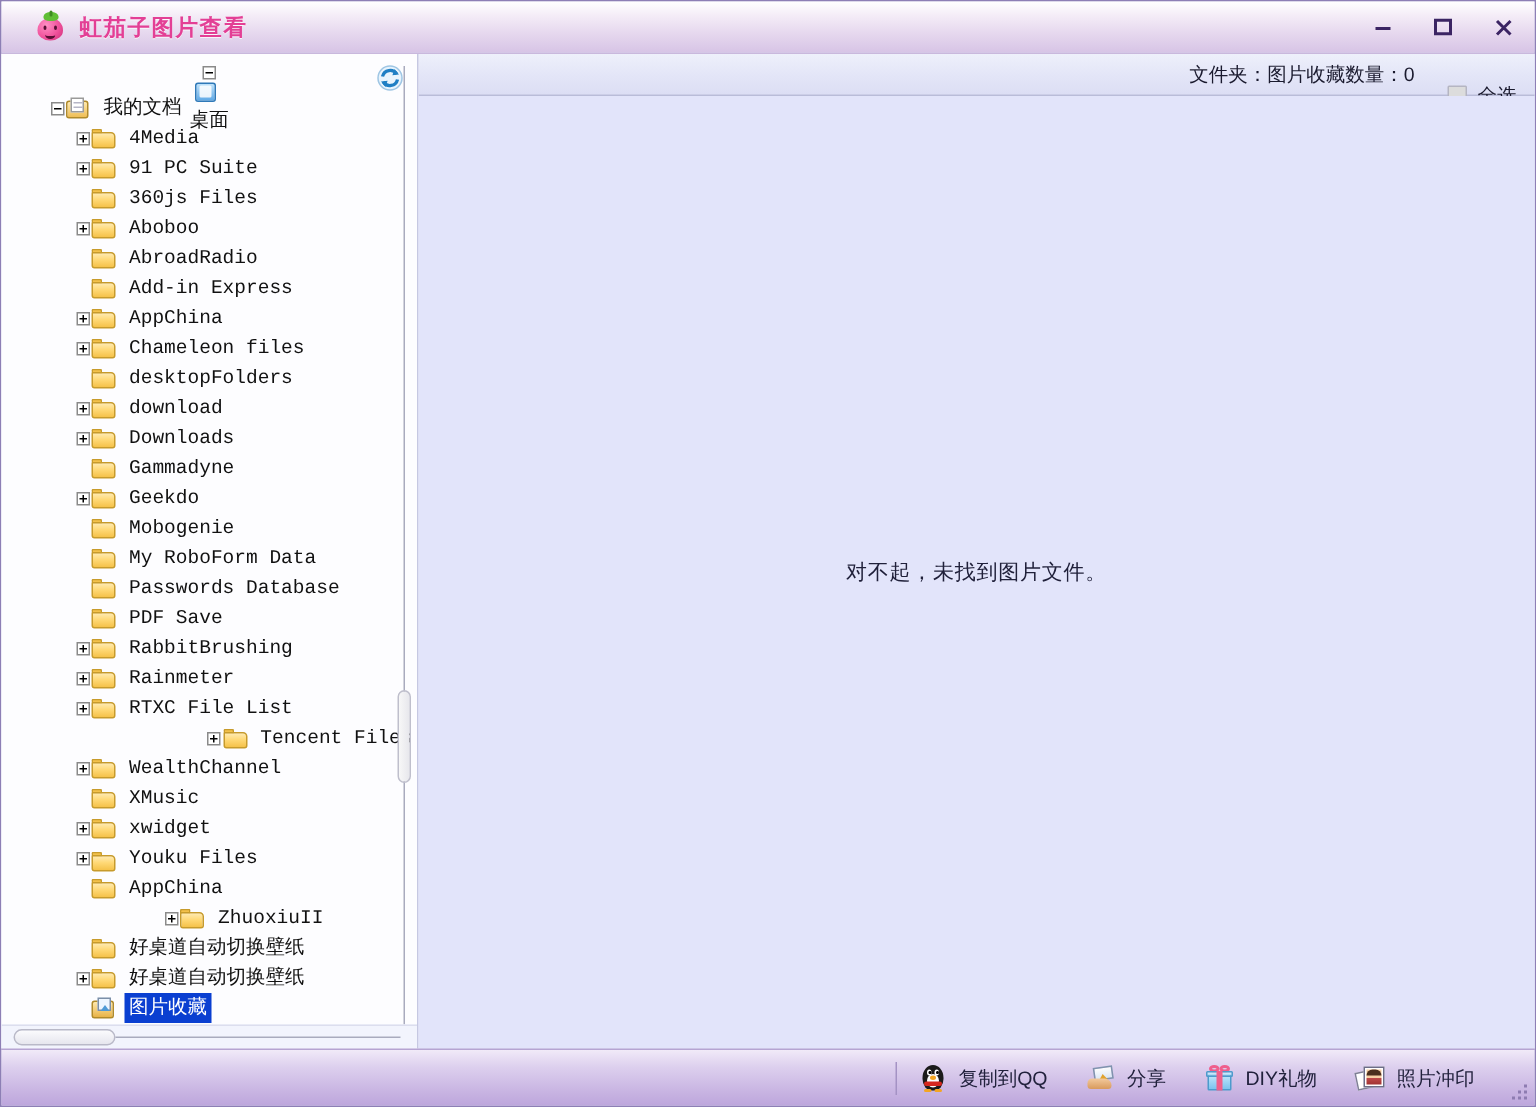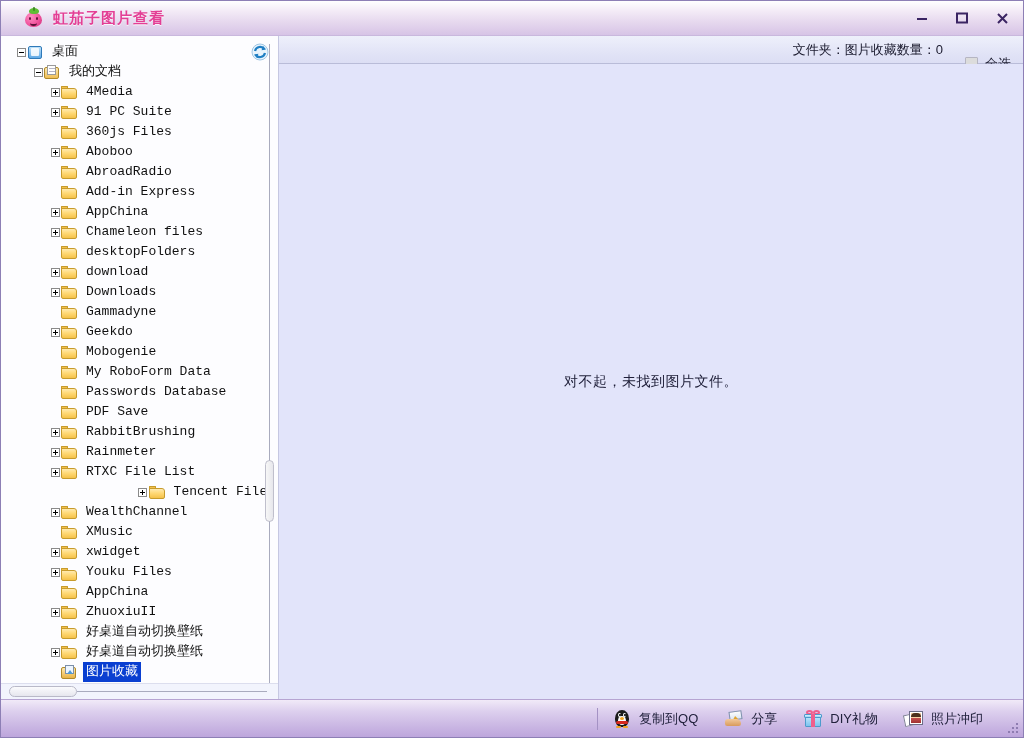--- a/index.html
+++ b/index.html
@@ -276,21 +276,21 @@
         <div class="refresh-btn">
           <svg width="20" height="20" viewBox="0 0 20 20">
             <circle cx="10" cy="10" r="8" fill="#e8f4fd" stroke="#9fc6e4" stroke-width="1"></circle>
             <path d="M5 9 A5.2 5.2 0 0 1 14.5 7.4" stroke="#1f7fc4" stroke-width="2.2" fill="none"></path>
             <path d="M15 11 A5.2 5.2 0 0 1 5.5 12.6" stroke="#1f7fc4" stroke-width="2.2" fill="none"></path>
             <path d="M13 4 L16 7.6 L11.6 8.2 Z" fill="#1f7fc4"></path>
             <path d="M7 16 L4 12.4 L8.4 11.8 Z" fill="#1f7fc4"></path>
           </svg>
         </div>
         <div class="tree" id="tree">
-            <div class="tnode" style="padding-left: 14px;">
+            <div class="tnode" style=" flex-direction: column;">
               <div class="twist">
                 <div class="box"></div>
               </div>
               <div class="ticon desktop">
                 <div class="main"></div>
                 <div class="glyph"></div>
               </div>
               <span class="tlabel">桌面</span>
             </div>
             <div class="tnode" style="padding-left: 31px;">
@@ -534,21 +534,21 @@
               <span class="tlabel">Youku Files</span>
             </div>
             <div class="tnode" style="padding-left: 48px;">
               <div class="twist"></div>
               <div class="ticon folder">
                 <div class="tab"></div>
                 <div class="main"></div>
               </div>
               <span class="tlabel">AppChina</span>
             </div>
-            <div class="tnode" style="padding-left: 48px;">
+            <div class="tnode" style="padding-left: 48px; justify-content: center;">
               <div class="twist">
                 <div class="box plus"></div>
               </div>
               <div class="ticon folder">
                 <div class="tab"></div>
                 <div class="main"></div>
               </div>
               <span class="tlabel">ZhuoxiuII</span>
             </div>
             <div class="tnode" style="padding-left: 48px;">

